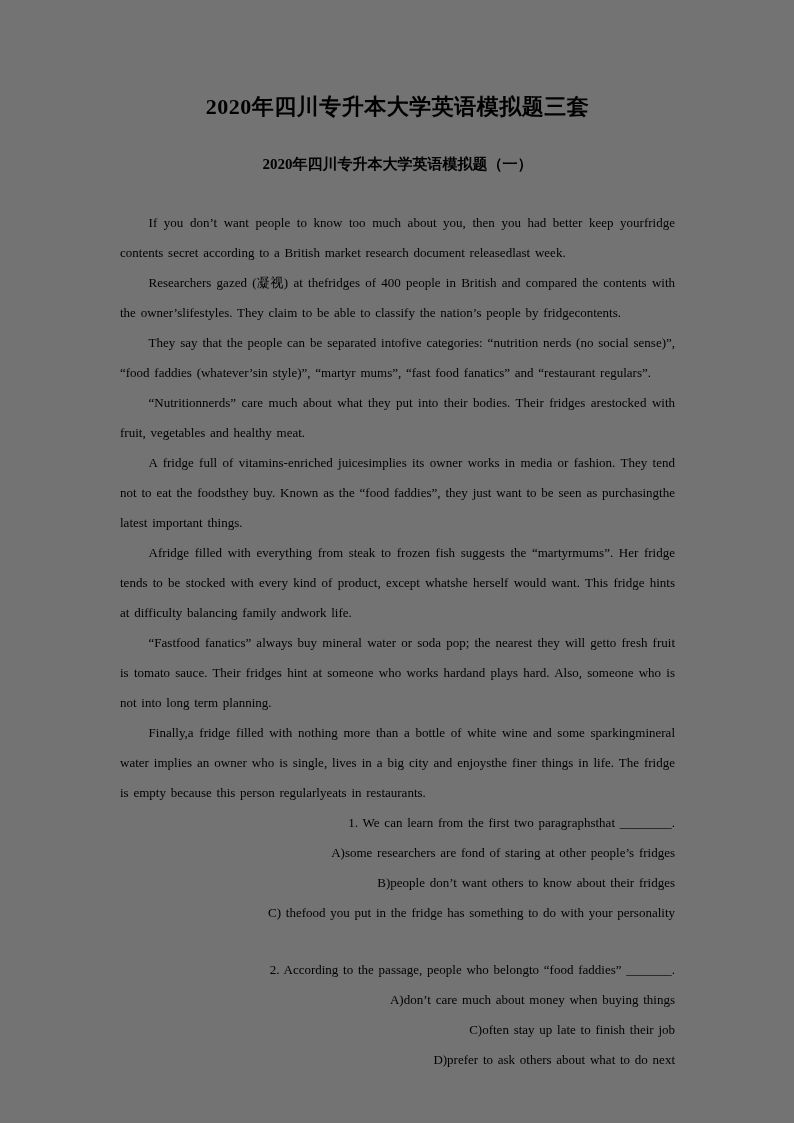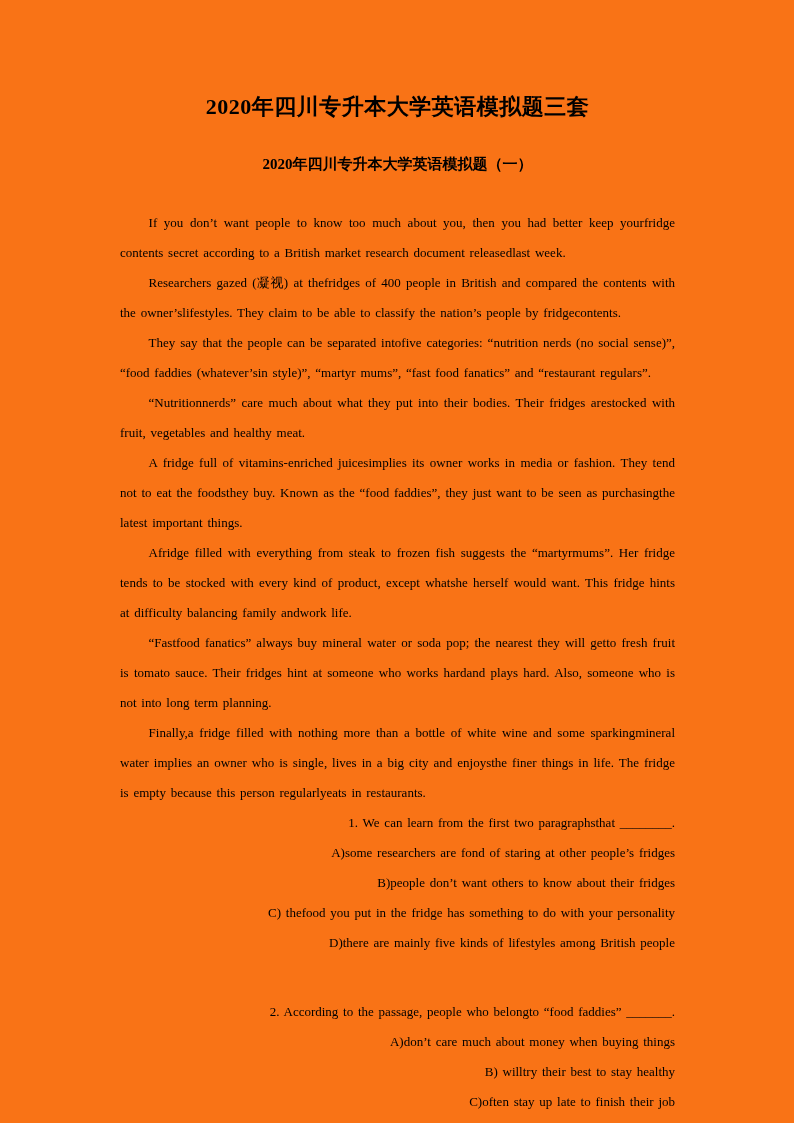--- a/index.html
+++ b/index.html
@@ -5,21 +5,21 @@
   html, body {
     margin: 0;
     padding: 0;
     background: #ffffff;
   }
   .page {
     position: relative;
     width: 794px;
     height: 1123px;
     margin: 0 auto;
-    background: #f97316;
+    background: #737373;
     box-sizing: border-box;
     padding: 92px 119px 40px 120px;
     font-family: "Liberation Serif", "DejaVu Serif", serif;
     color: #000000;
     overflow: hidden;
   }
   .title {
     margin: 0;
     font-size: 22px;
     line-height: 30px;
@@ -43,21 +43,21 @@
     word-spacing: 1.5px;
   }
   .para {
     margin: 0;
     text-indent: 2.2em;
   }
   .question {
     margin: 0;
   }
   .question + .question {
-    margin-top: 39px; 
+    margin-top: 27px; 
   }
   .qline {
     margin: 0;
     text-indent: 2.2em;
     text-align: right;
   }
 </style>
 </head>
 <body>
 
@@ -76,25 +76,23 @@
     <p class="para">A fridge full of vitamins-enriched juicesimplies its owner works in media or fashion. They tend not to eat the foodsthey buy. Known as the “food faddies”, they just want to be seen as purchasingthe latest important things.</p>
     <p class="para">Afridge filled with everything from steak to frozen fish suggests the “martyrmums”. Her fridge tends to be stocked with every kind of product, except whatshe herself would want. This fridge hints at difficulty balancing family andwork life.</p>
     <p class="para">“Fastfood fanatics” always buy mineral water or soda pop; the nearest they will getto fresh fruit is tomato sauce. Their fridges hint at someone who works hardand plays hard. Also, someone who is not into long term planning.</p>
     <p class="para">Finally,a fridge filled with nothing more than a bottle of white wine and some sparkingmineral water implies an owner who is single, lives in a big city and enjoysthe finer things in life. The fridge is empty because this person regularlyeats in restaurants.</p>
 
     <div class="question">
       <p class="qline">1. We can learn from the first two paragraphsthat ________.</p>
       <p class="qline">A)some researchers are fond of staring at other people’s fridges</p>
       <p class="qline">B)people don’t want others to know about their fridges</p>
       <p class="qline">C) thefood you put in the fridge has something to do with your personality</p>
-      <p class="qline">D)there are mainly five kinds of lifestyles among British people</p>
     </div>
 
     <div class="question">
       <p class="qline">2. According to the passage, people who belongto “food faddies” _______.</p>
       <p class="qline">A)don’t care much about money when buying things</p>
-      <p class="qline">B) willtry their best to stay healthy</p>
       <p class="qline">C)often stay up late to finish their job</p>
       <p class="qline">D)prefer to ask others about what to do next</p>
     </div>
 
   </div>
 </div>
 
 </body></html>

